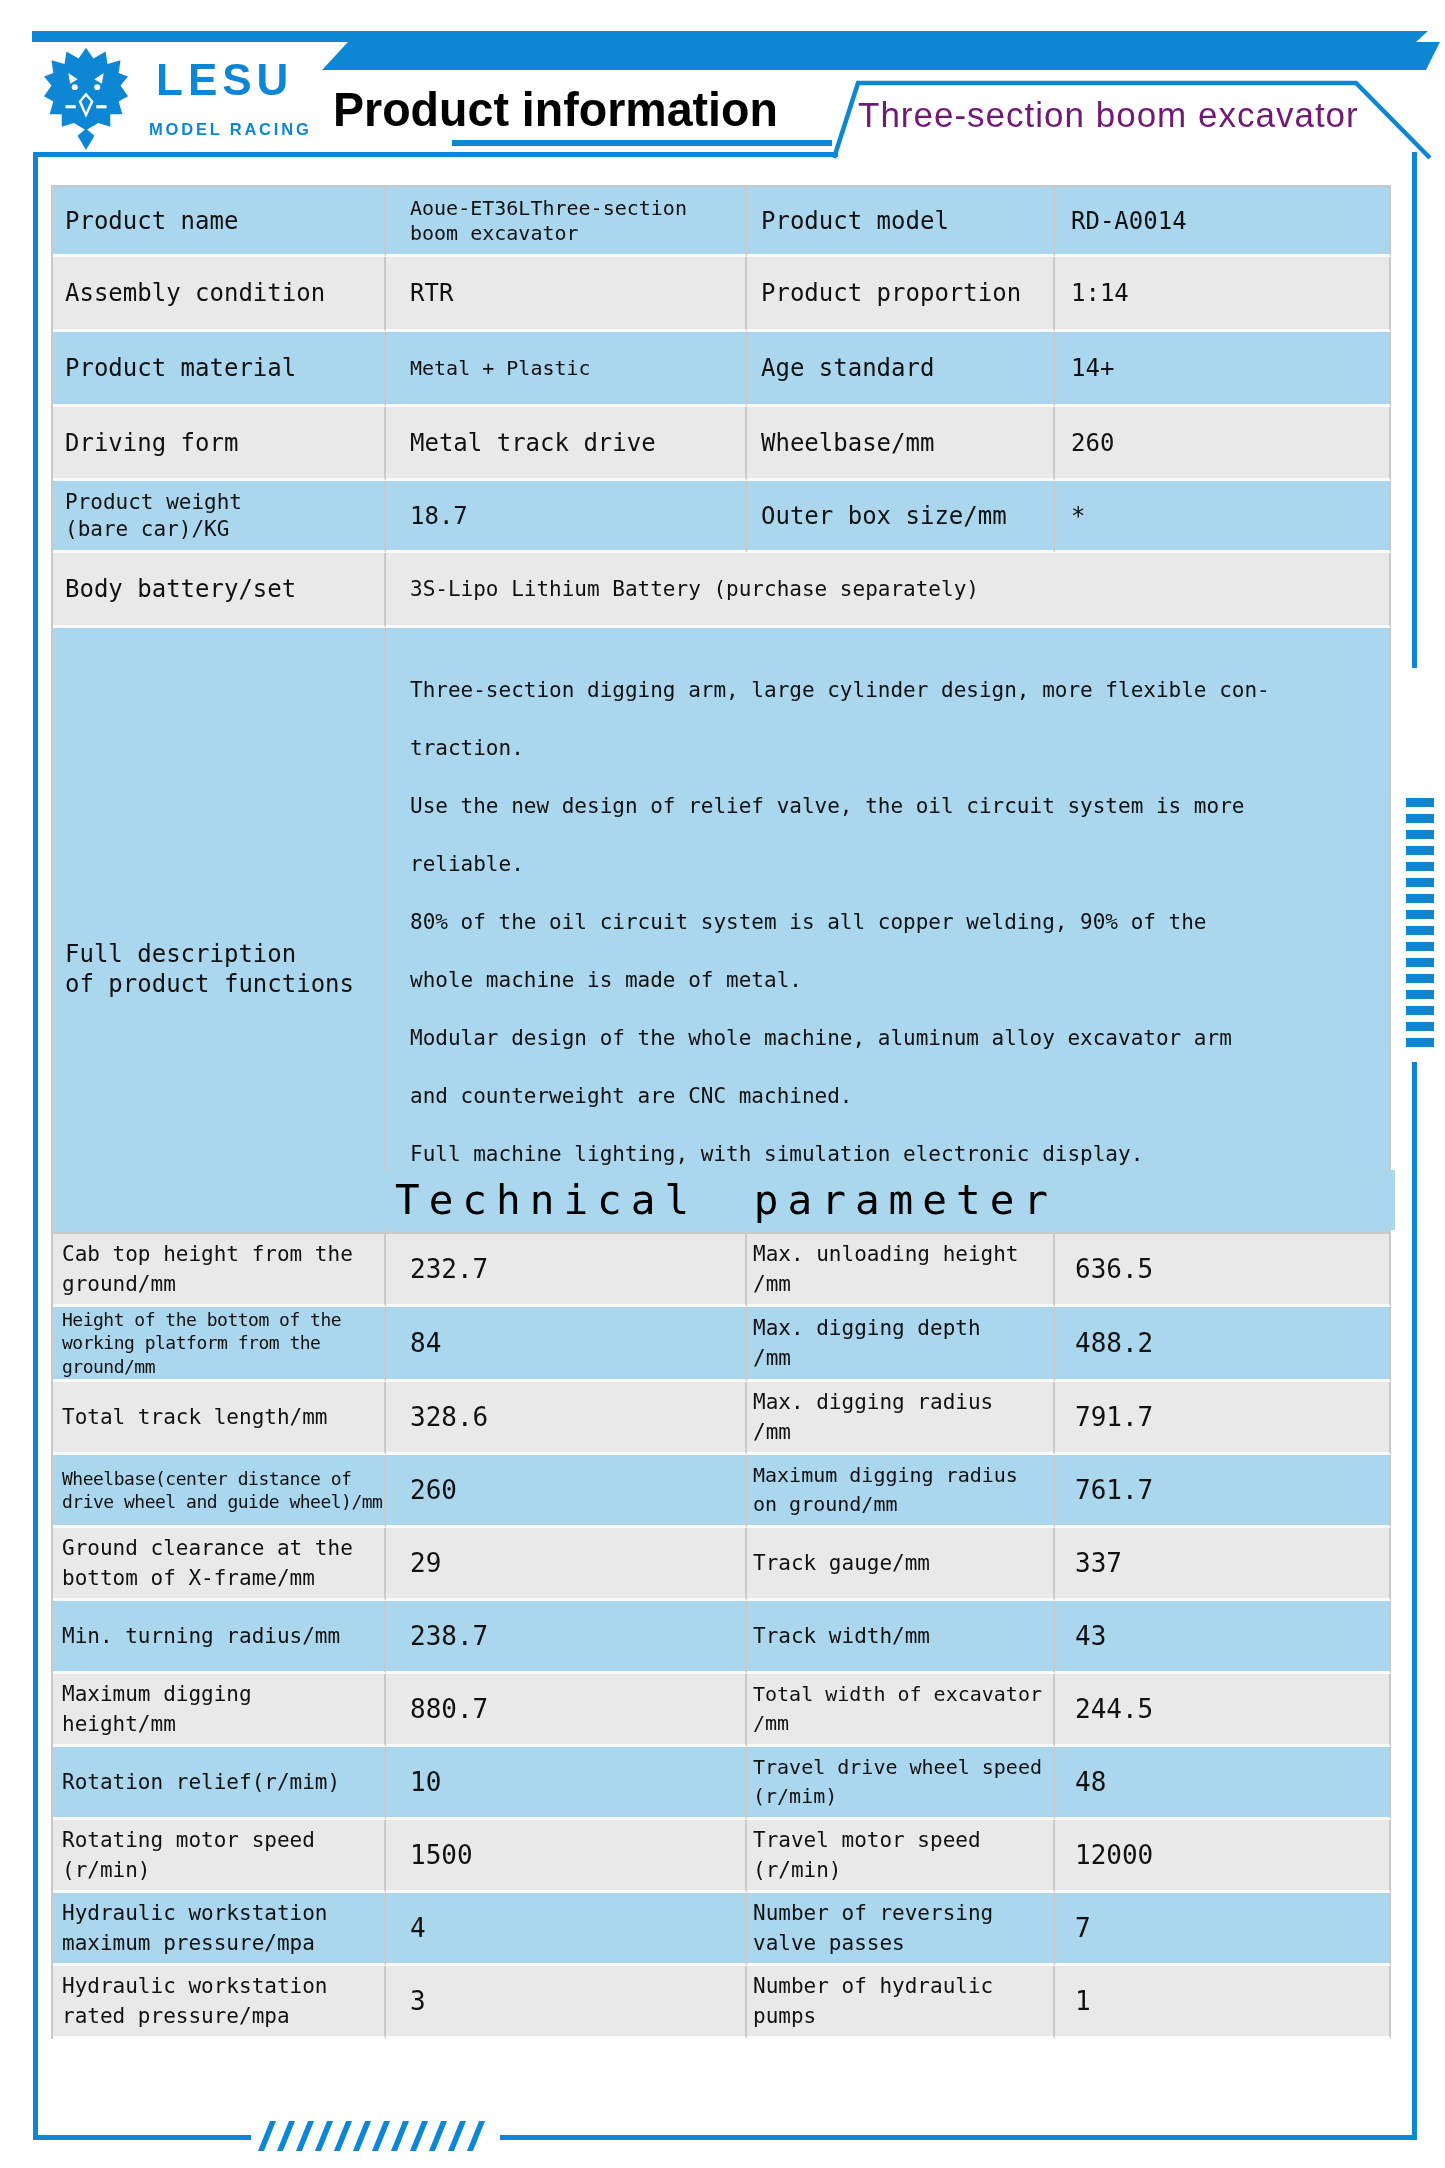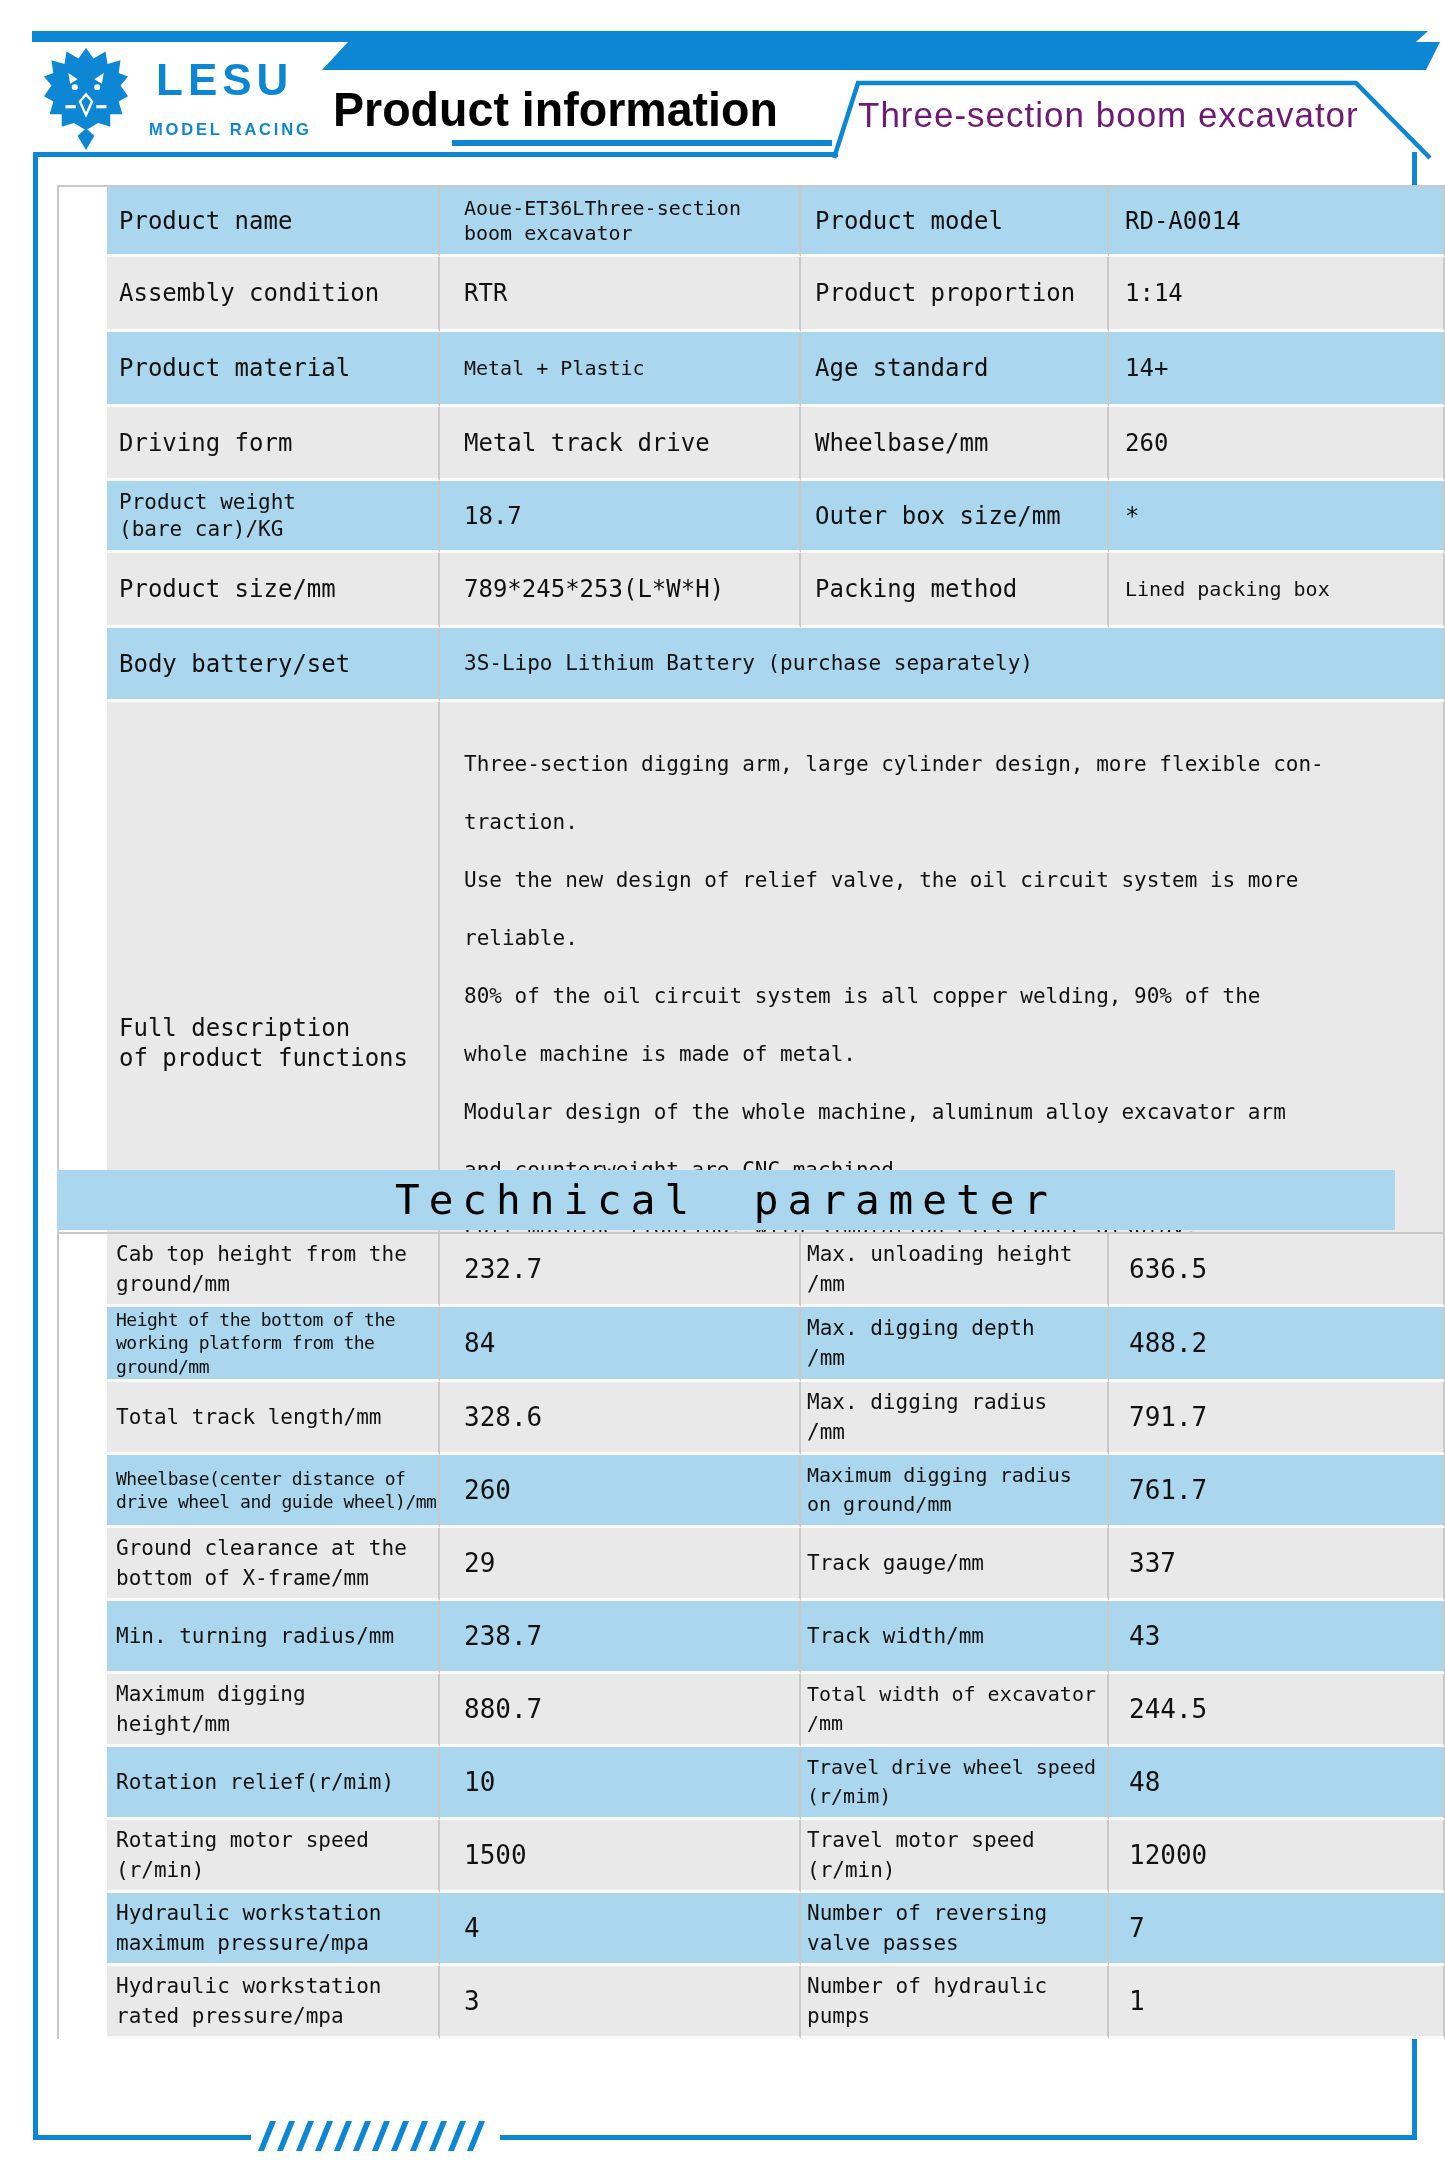--- a/index.html
+++ b/index.html
@@ -36,21 +36,21 @@
   .b-left{left:33px;top:152px;width:5px;height:1988px;}
   .b-top{left:33px;top:152px;width:805px;height:5px;}
   .b-right1{left:1412px;top:152px;width:5px;height:516px;}
   .b-right2{left:1412px;top:1062px;width:5px;height:1078px;}
   .b-bot-l{left:33px;top:2135px;width:218px;height:5px;}
   .b-bot-r{left:500px;top:2135px;width:917px;height:5px;}
   .rdash{position:absolute;left:1406px;width:28px;height:9px;background:var(--blue);}
 
   
   table{border-collapse:separate;border-spacing:0;table-layout:fixed;}
-  .spec,.tech{position:absolute;left:57px;width:1338px;border-left:2px solid var(--divider);border-top:2px solid var(--divider);padding-left:48px;}
+  .spec,.tech{position:absolute;left:51px;width:1338px;border-left:2px solid var(--divider);border-top:2px solid var(--divider);}
   .spec{top:185px;}
   .tech{top:1232px;}
   td{border-right:2px solid var(--divider);border-bottom:3px solid #fafafa;
      vertical-align:middle;overflow:hidden;white-space:pre-line;}
   .spec tr:nth-child(odd) td{background:var(--cellblue);}
   .spec tr:nth-child(even) td{background:var(--cellgray);}
   .tech tr:nth-child(odd) td{background:var(--cellgray);}
   .tech tr:nth-child(even) td{background:var(--cellblue);}
 
   .spec tr:nth-child(1){height:70px;} .spec tr:nth-child(2){height:75px;}
@@ -173,26 +173,20 @@
       <td class="val c3">260</td>
     </tr>
     <tr>
       <td class="lbl sm2">Product weight
 (bare car)/KG</td>
       <td class="val">18.7</td>
       <td class="lbl c2">Outer box size/mm</td>
       <td class="val c3">*</td>
     </tr>
     <tr>
-      <td class="lbl">Product size/mm</td>
-      <td class="val">789*245*253(L*W*H)</td>
-      <td class="lbl c2">Packing method</td>
-      <td class="val c3 sm">Lined packing box</td>
-    </tr>
-    <tr>
       <td class="lbl">Body battery/set</td>
       <td class="val sm2" colspan="3">3S-Lipo Lithium Battery (purchase separately)</td>
     </tr>
     <tr>
       <td class="lbl">Full description
 of product functions</td>
       <td class="desc" colspan="3">
         <div class="dline">Three-section digging arm, large cylinder design, more flexible con-</div>
         <div class="dline">traction.</div>
         <div class="dline">Use the new design of relief valve, the oil circuit system is more</div>

